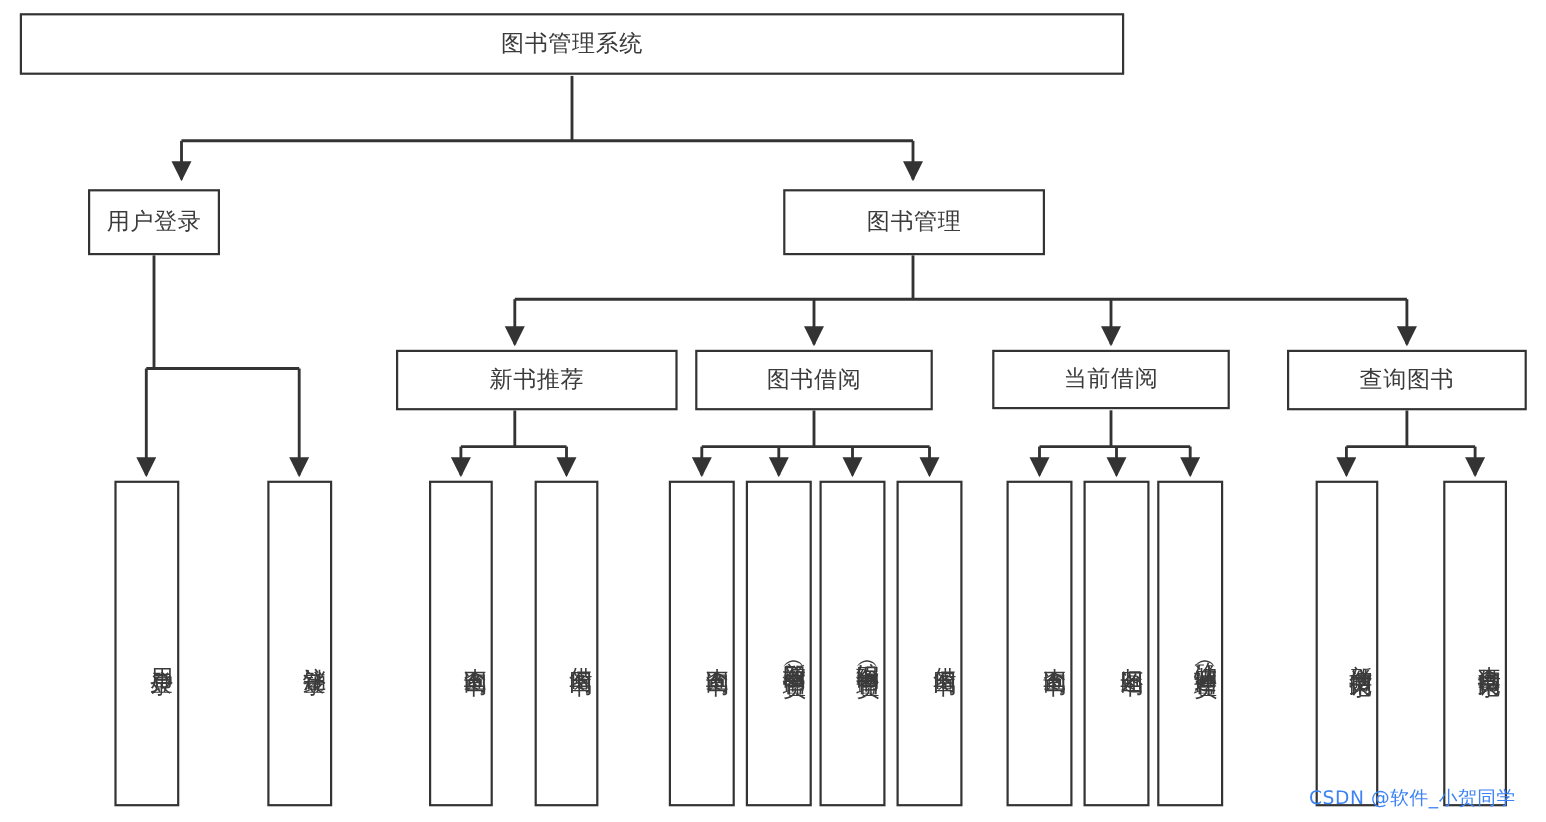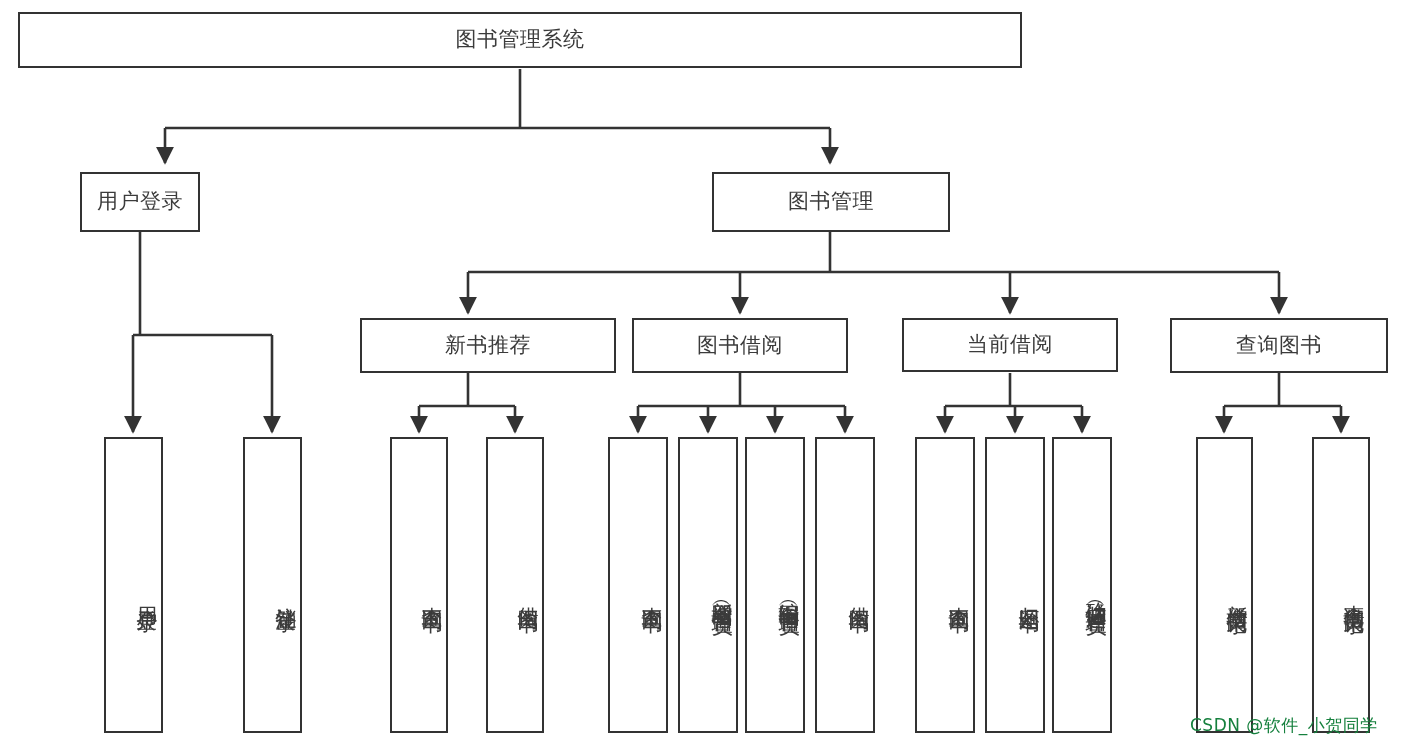--- a/index.html
+++ b/index.html
@@ -50,21 +50,21 @@
     letter-spacing: 2px;
     padding-top: 18px;
     align-items: flex-start;
     justify-content: center;
   }
   .node-label {
     display: block;
   }
   .watermark {
     position: absolute;
-    color: #15803d;
+    color: #3b82f6;
     font-size: 17px;
     letter-spacing: 0.5px;
     white-space: nowrap;
     font-family: "DejaVu Sans", "Liberation Sans", sans-serif;
   }
 </style>
 </head>
 <body>
 
 <div id="canvas">

